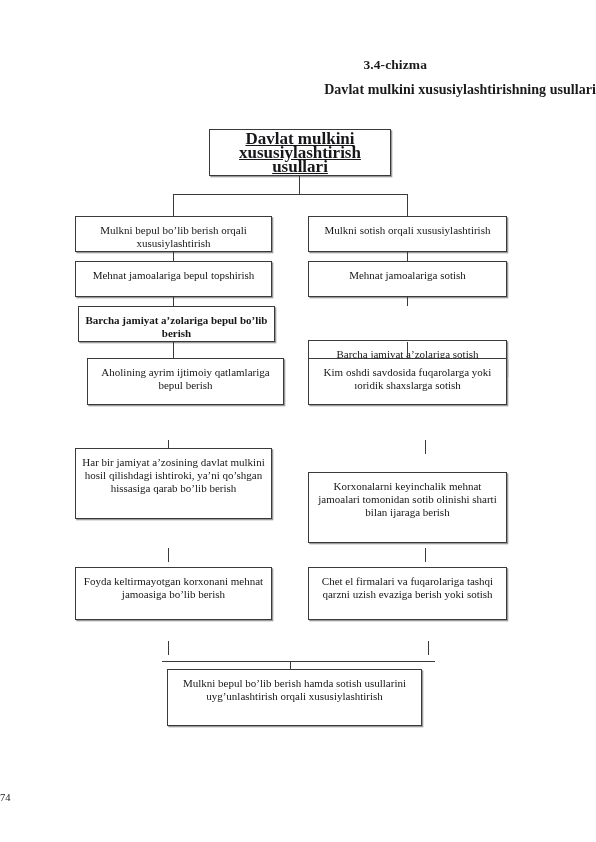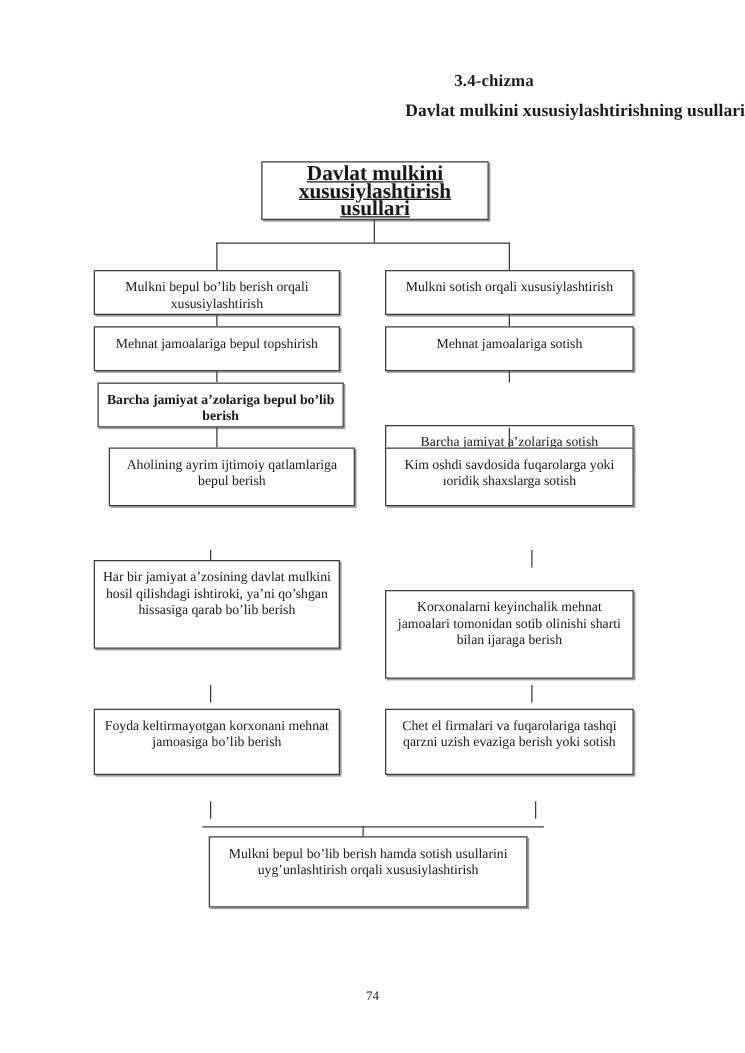--- a/index.html
+++ b/index.html
@@ -84,21 +84,21 @@
     height: 1px;
     background: #3a3a3a;
   }
 
   
   .page-number {
     position: absolute;
     top: 792px;
     left: 0;
     width: 596px;
-    text-align: center;
+    text-align: left;
     font-size: 10.5px;
   }
 </style>
 </head>
 <body>
 
 <div class="page">
 
   <div class="fig-number">3.4-chizma</div>
 

